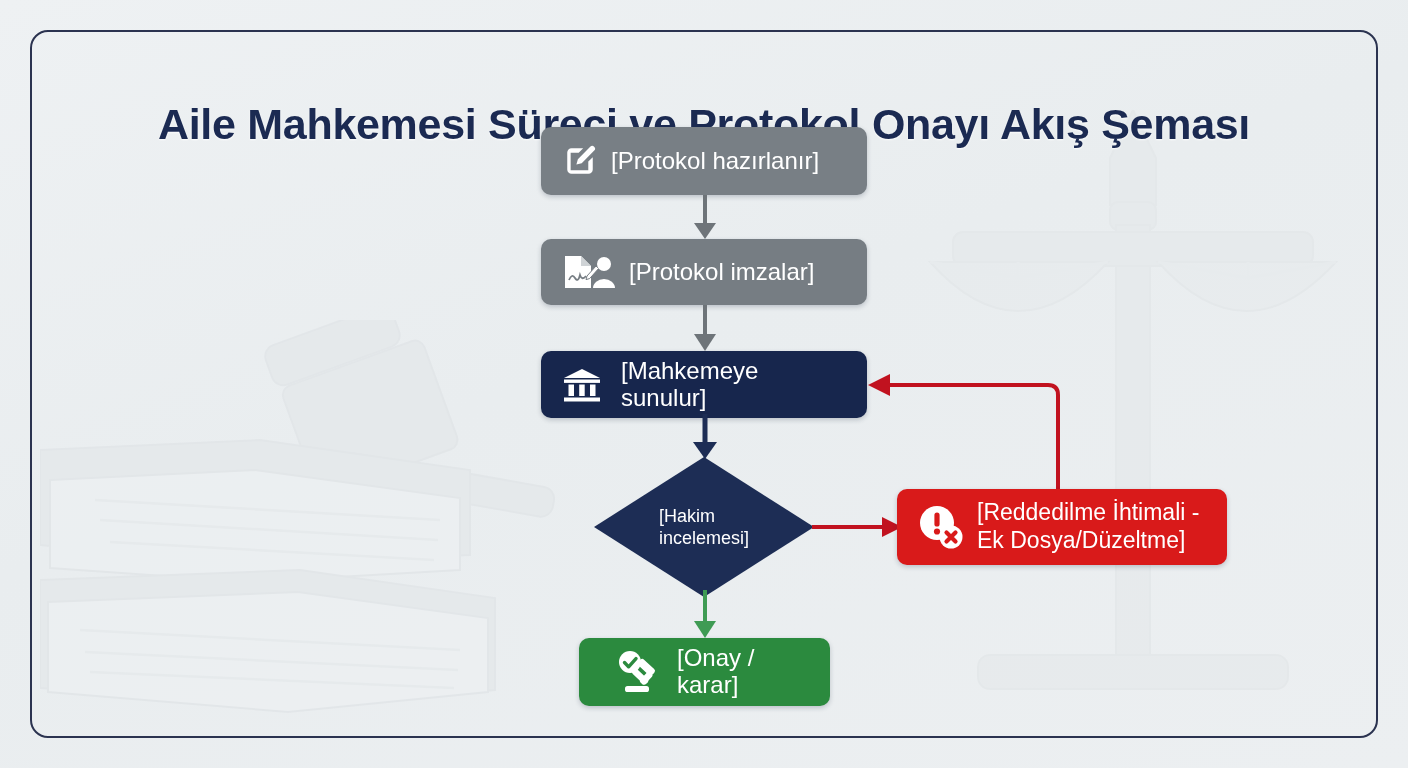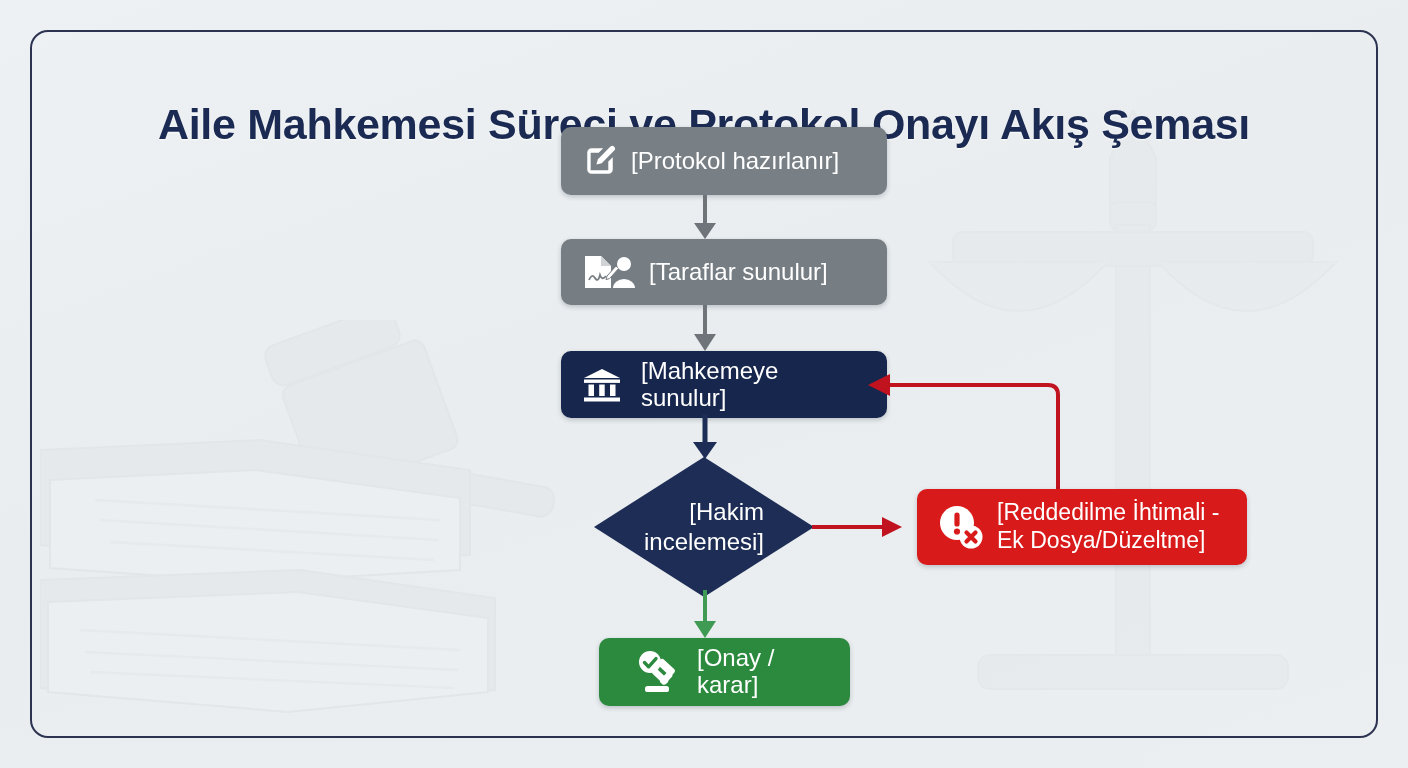--- a/index.html
+++ b/index.html
@@ -63,21 +63,20 @@
   .node {
     position: absolute;
     display: flex;
     align-items: center;
     justify-content: flex-start;
     gap: 14px;
     border-radius: 10px;
     padding: 0 22px;
     color: #ffffff;
     box-shadow: 0 2px 5px rgba(25,35,60,0.22);
-    margin-left: 20px;
   }
 
   .node .label {
     font-size: 24px;
     font-weight: 400;
     line-height: 1.12;
     white-space: pre-line;
     color: #ffffff;
   }
 
@@ -126,23 +125,23 @@
     background: #1d2d55;
     clip-path: polygon(50% 0%, 100% 50%, 50% 100%, 0% 50%);
     border-radius: 6px;
   }
   #node-decision .label {
     position: absolute;
     inset: 0;
     display: flex;
     align-items: center;
     justify-content: center;
-    text-align: right;
+    text-align: left;
     color: #ffffff;
-    font-size: 24px;
+    font-size: 18px;
     line-height: 1.25;
     white-space: pre-line;
   }
 
   
   .connector { position: absolute; pointer-events: none; }
   #conn-1 { left: 678px; top: 193px; width: 54px; height: 50px; }
   #conn-2 { left: 678px; top: 303px; width: 54px; height: 52px; }
   #conn-3 { left: 678px; top: 414px; width: 54px; height: 48px; }
   #conn-4 { left: 678px; top: 590px; width: 54px; height: 52px; }
@@ -217,21 +216,21 @@
     <span class="ico">
       <svg width="52" height="36" viewBox="0 0 52 36">
         <path d="M2 2 h16 l10 10 v22 H2 Z" fill="#fff"></path>
         <path d="M18 2 l10 10 h-10 Z" fill="#cfd3d6"></path>
         <path d="M6 26 q3-7 6-2 t5-3 q2 6 6 1" stroke="#767d83" stroke-width="1.8" fill="none"></path>
         <path d="M24 22 l9-10 2.6 2.6 -9 10 -3.6 1 Z" fill="#fff" stroke="#767d83" stroke-width="1"></path>
         <circle cx="41" cy="10" r="7" fill="#fff"></circle>
         <path d="M30 34 a11 9 0 0 1 22 0 Z" fill="#fff"></path>
       </svg>
     </span>
-    <span class="label">[Taraflar sunulur]</span>
+    <span class="label">[Protokol imzalar]</span>
   </div>
 
   <svg class="connector" id="conn-2" viewBox="0 0 54 52">
     <path d="M27 2 L27 35" stroke="#6e7479" stroke-width="4" fill="none"></path>
     <path d="M27 48 L16 31 L38 31 Z" fill="#6e7479"></path>
   </svg>
 
   <div class="node" id="node-submit">
     <span class="ico">
       <svg width="38" height="34" viewBox="0 0 38 34">

